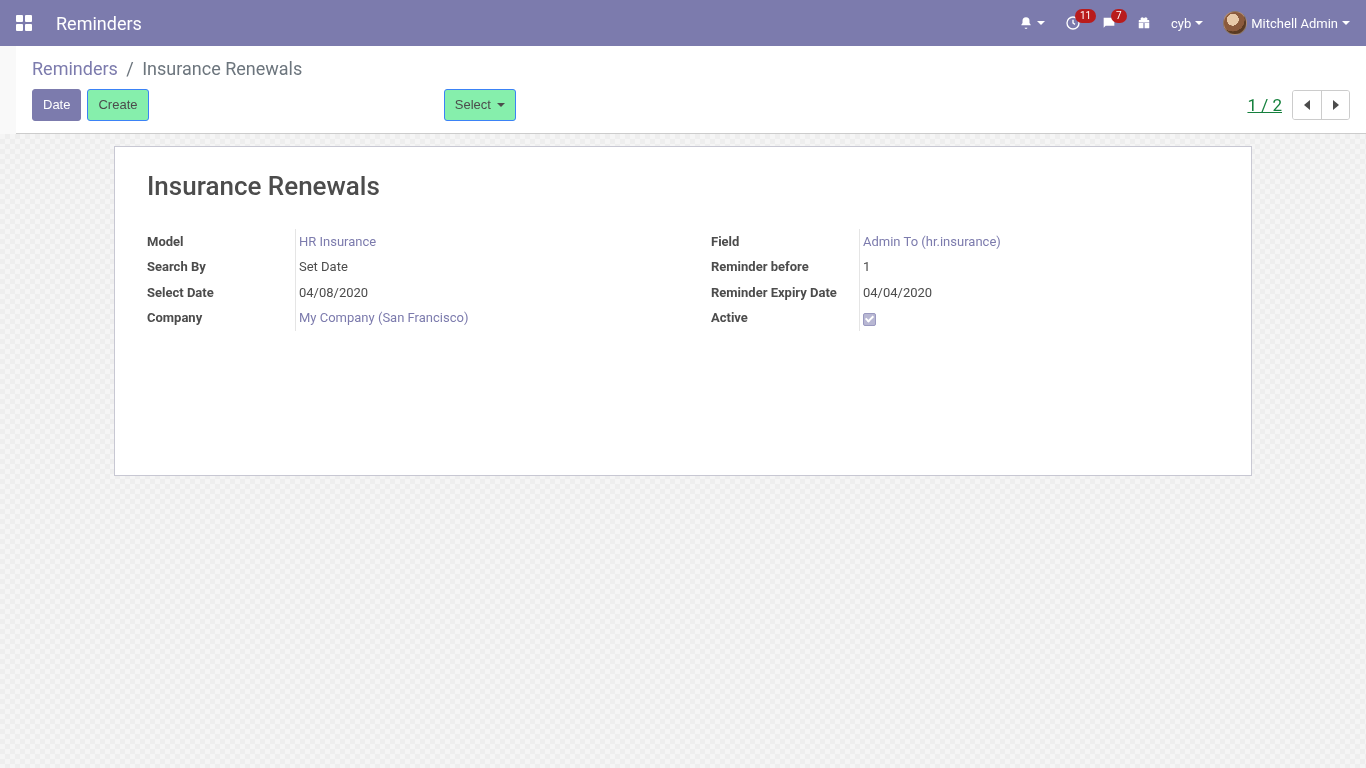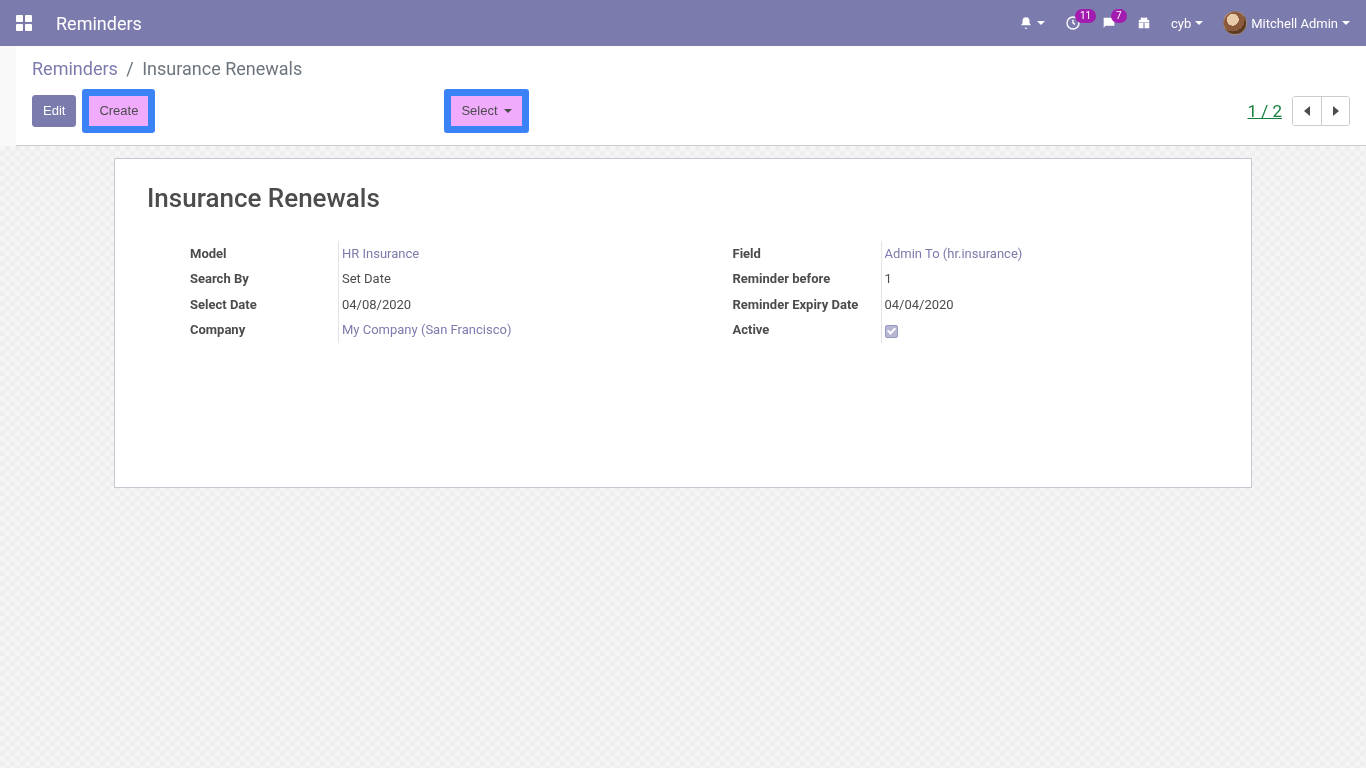--- a/index.html
+++ b/index.html
@@ -32,21 +32,21 @@
     cursor: pointer;
   }
   .apps-icon span { background: #fff; border-radius: 1px; }
   .app-title { font-size: 18px; font-weight: 400; color: #fff; }
   .topbar-right { margin-left: auto; display: flex; align-items: center; gap: 20px; }
   .nav-item { display: flex; align-items: center; gap: 4px; color: #fff; cursor: pointer; position: relative; font-size: 13px; }
   .caret-down {
     width: 0; height: 0; border-left: 4px solid transparent; border-right: 4px solid transparent; border-top: 4px solid #fff;
   }
   .badge {
-    background: #a21caf;
+    background: #b91c1c;
     color: #fff;
     font-size: 10px;
     line-height: 1;
     padding: 2px 5px;
     border-radius: 8px;
     position: absolute;
     top: -6px;
     left: 10px;
   }
   .avatar {
@@ -72,21 +72,21 @@
   .btn {
     display: inline-flex; align-items: center; justify-content: center;
     padding: 5px 10px;
     font-size: 13px;
     border-radius: 3px;
     cursor: pointer;
     border: 1px solid transparent;
     line-height: 1.5;
   }
   .btn-primary { background: #7C7BAD; color: #fff; border-color: #7C7BAD; }
-  .btn-secondary { background: #f0abfc; color: #4c4c4c; border: 7px solid #3b82f6; }
+  .btn-secondary { background: #86efac; color: #4c4c4c; border: 1px solid #3b82f6; }
   .btn + .btn { margin-left: 6px; }
   .action-dropdown { margin-left: auto; margin-right: auto; position: relative; left: -47px; }
   .pager { margin-left: auto; display: flex; align-items: center; gap: 10px; }
   .pager-text { color: #15803d; font-size: 17px; text-decoration: underline; }
   .pager-btns { display: flex; border: 1px solid #ccc; border-radius: 3px; overflow: hidden; }
   .pager-btns button {
     background: #fff; border: none; width: 28px; height: 28px; cursor: pointer;
     display: flex; align-items: center; justify-content: center;
   }
   .pager-btns button + button { border-left: 1px solid #ccc; }
@@ -114,21 +114,21 @@
     margin: 0 auto 24px auto;
     border: 1px solid #c8c8d3;
     padding: 24px 32px;
   }
   .form-title {
     font-size: 26px;
     font-weight: 500;
     color: #4c4c4c;
     margin-bottom: 28px;
   }
-  .form-columns { display: flex; gap: 16px; margin-left: 43px; }
+  .form-columns { display: flex; gap: 16px; }
   .form-col { flex: 1; }
   .form-col:first-child { border-right: 0px; padding-right: 20px; }
   .form-col:last-child { padding-left: 20px; }
   .field-row { display: flex; padding: 3px 0; align-items: flex-start; line-height: 1.5; }
   .field-label {
     width: 148px;
     font-weight: 700;
     color: #4c4c4c;
     font-size: 13px;
     padding-right: 10px;
@@ -196,21 +196,21 @@
   </div>
 </div>
 
 <div class="controlbar-wrap">
   <div class="breadcrumbs">
     <a href="#">Reminders</a>
     <span class="sep">/</span>
     <span class="current">Insurance Renewals</span>
   </div>
   <div class="controlrow">
-    <button class="btn btn-primary">Edit</button>
+    <button class="btn btn-primary">Date</button>
     <button class="btn btn-secondary">Create</button>
     <div class="action-dropdown">
       <button class="btn btn-secondary">
         <span>Select</span>
         <span class="caret-down" style="border-top-color:#4c4c4c;margin-left:6px;"></span>
       </button>
     </div>
     <div class="pager">
       <span class="pager-text">1 / 2</span>
       <div class="pager-btns">

